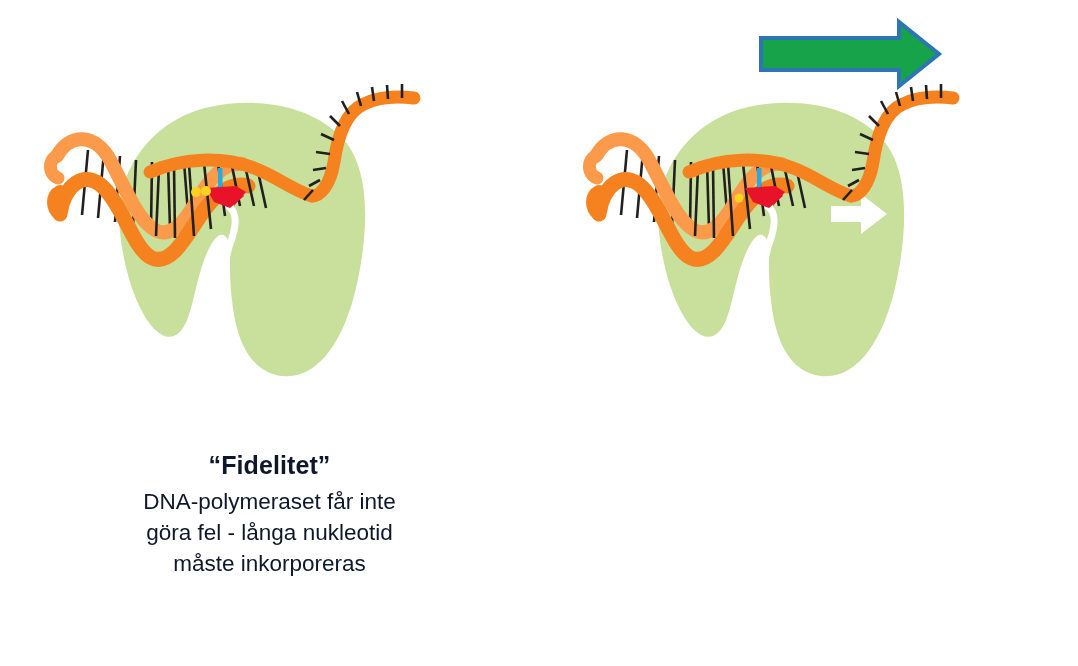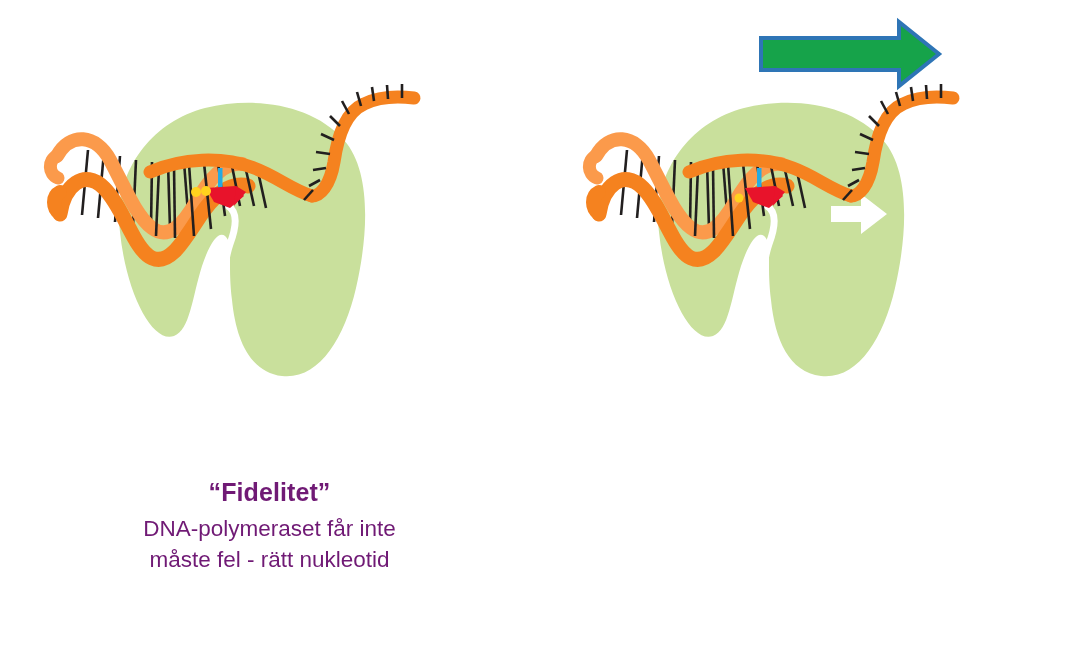--- a/index.html
+++ b/index.html
@@ -16,22 +16,21 @@
   .panel-right{left:539px;}
 
   .figure{position:absolute;left:0;top:0;width:539px;height:440px;}
   .figure svg{display:block;}
 
   .caption{
     position:absolute;
     left:0;width:539px;
     top:448px;
     text-align:center;
-    color:#701a75;
-    margin-top:27px;
+    color:#0f172a;
   }
   .caption-title{
     font-size:25px;
     font-weight:bold;
     line-height:34px;
     margin:0 0 4px 0;
     letter-spacing:0.1px;
   }
   .caption-body{
     font-size:22.5px;
@@ -153,21 +152,22 @@
           <circle cx="196" cy="192" r="5" fill="#FFD21E"></circle>
           <circle cx="206" cy="191" r="5" fill="#FFD21E"></circle>
         </g>
       </svg>
     </div>
 
     <div class="caption">
       <p class="caption-title">“Fidelitet”</p>
       <p class="caption-body">
         <span class="ln">DNA-polymeraset får inte</span>
-        <span class="ln">måste fel - rätt nukleotid</span>
+        <span class="ln">göra fel - långa nukleotid</span>
+        <span class="ln">måste inkorporeras</span>
       </p>
     </div>
   </div>
 
   <div class="panel panel-right">
 
     <div class="figure">
       <svg width="539" height="440" viewBox="0 0 539 440" xmlns="http://www.w3.org/2000/svg">
 
         <g>

